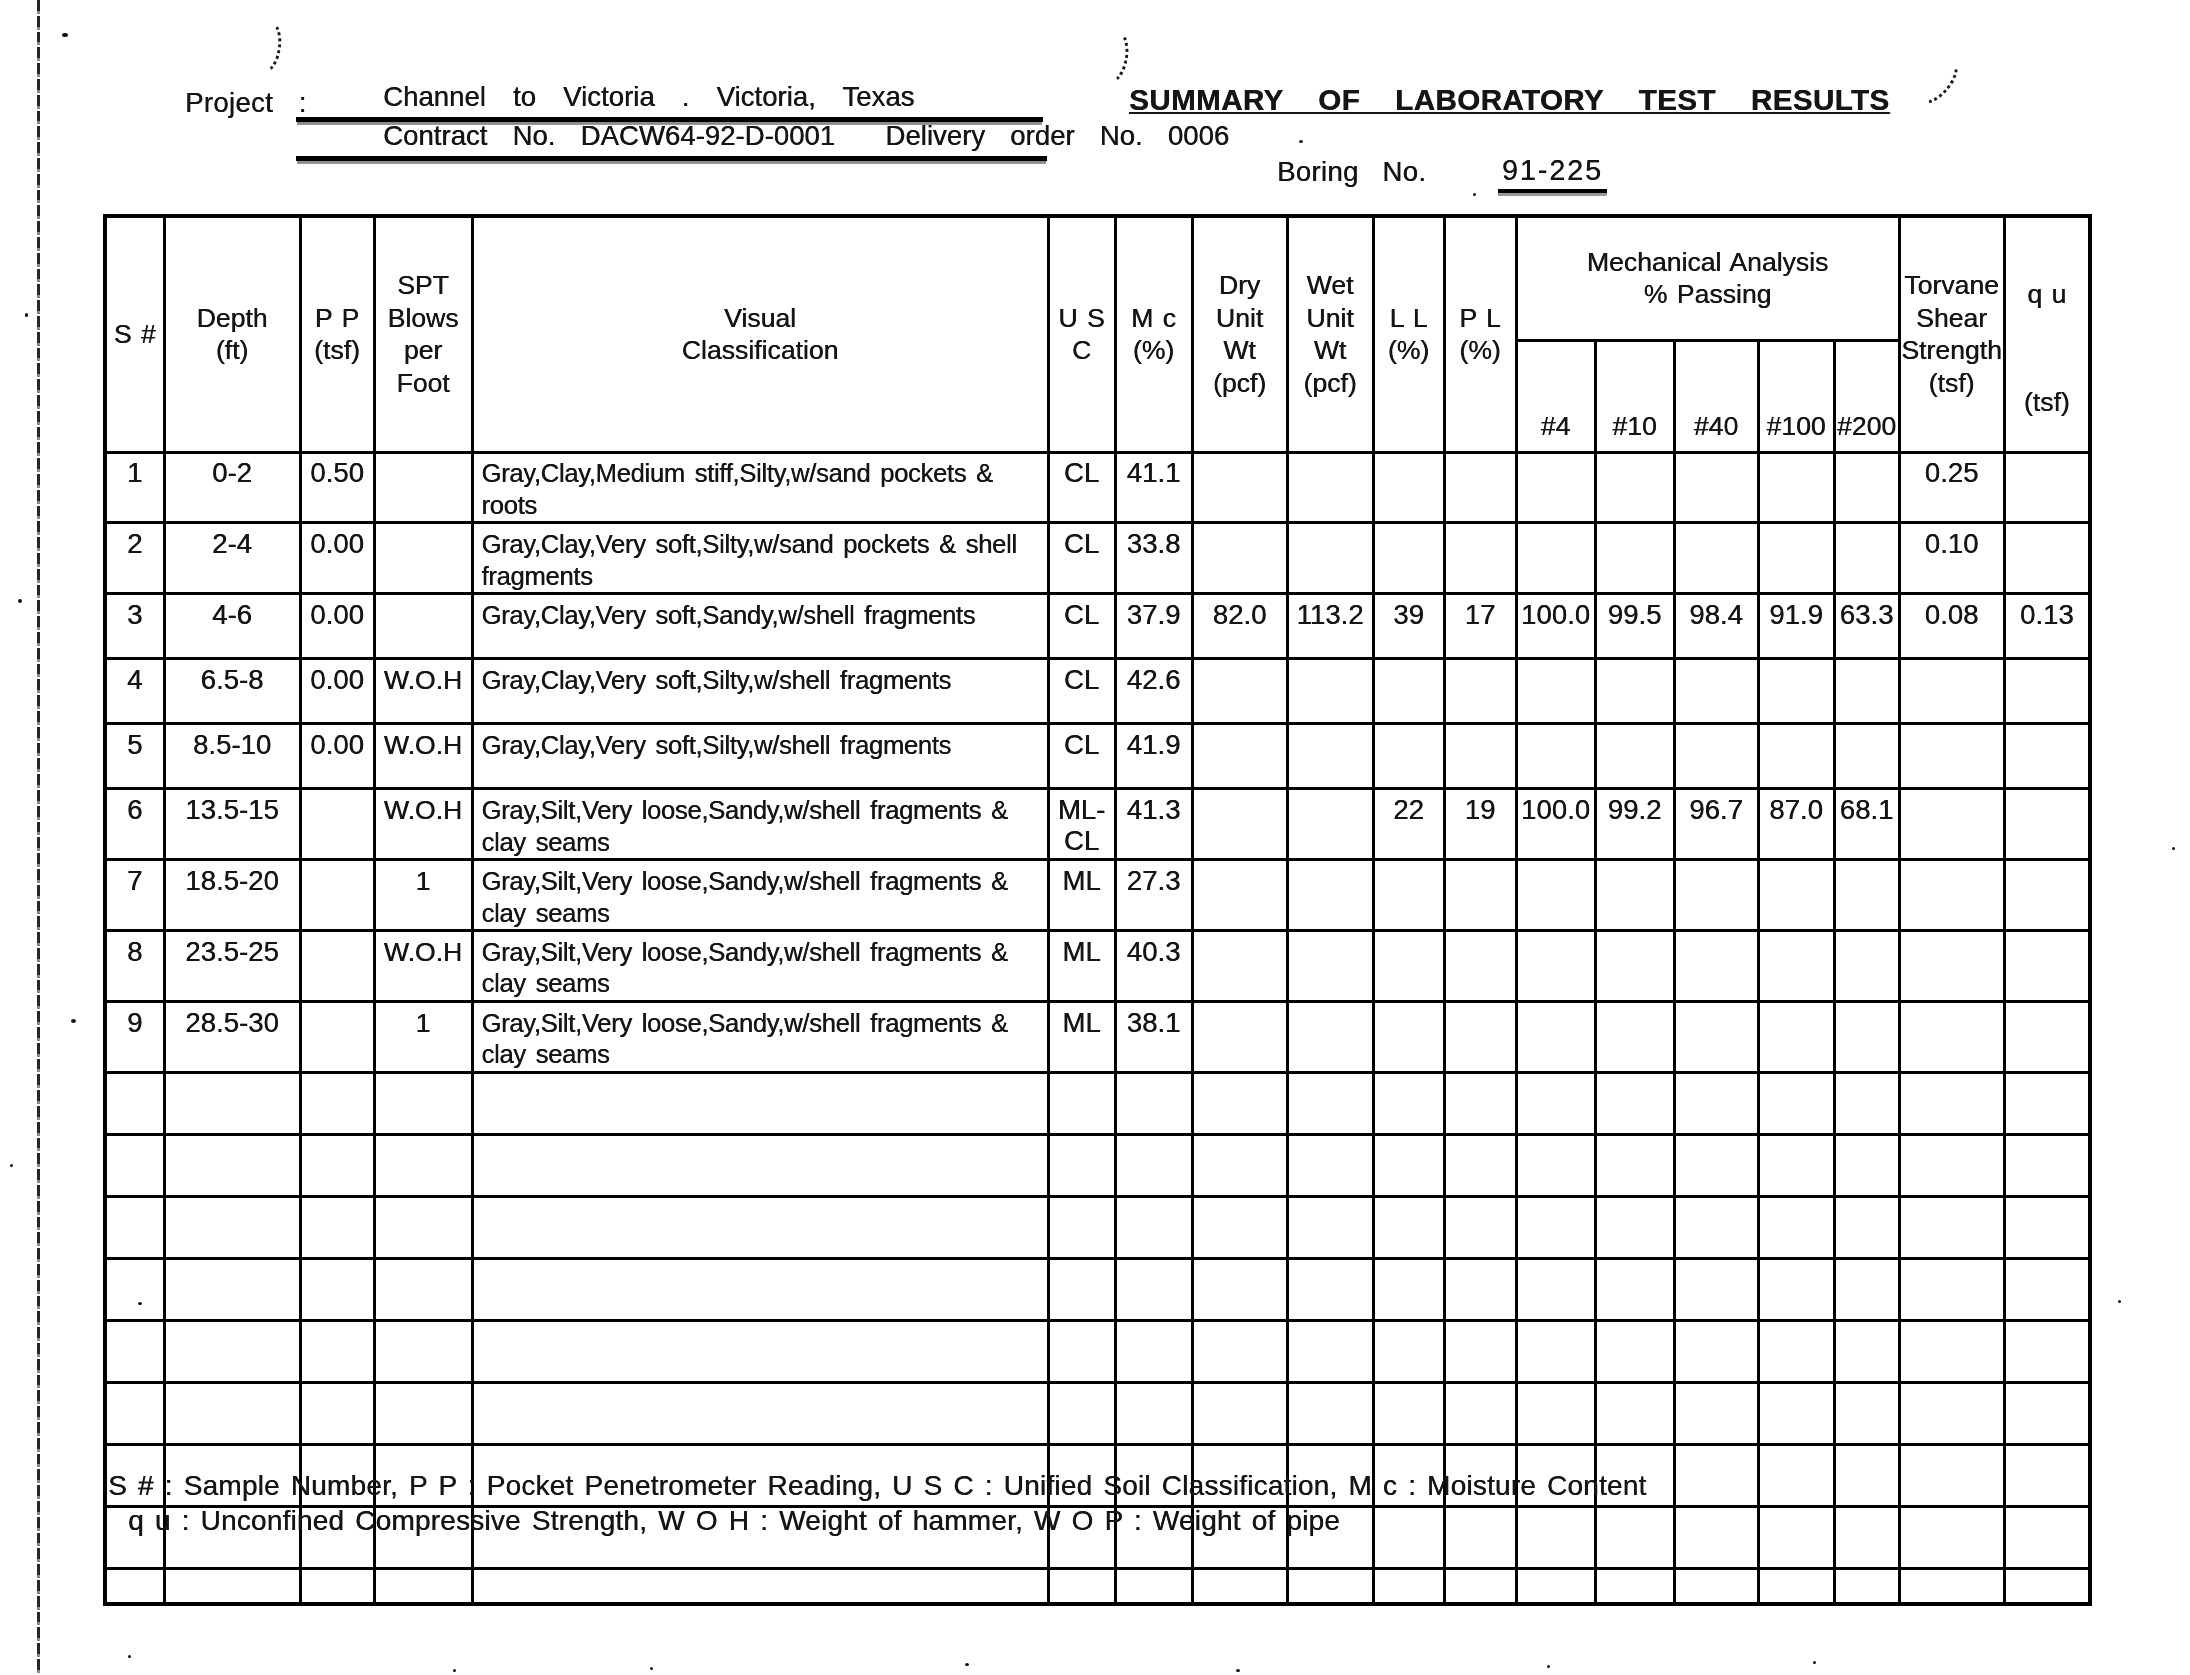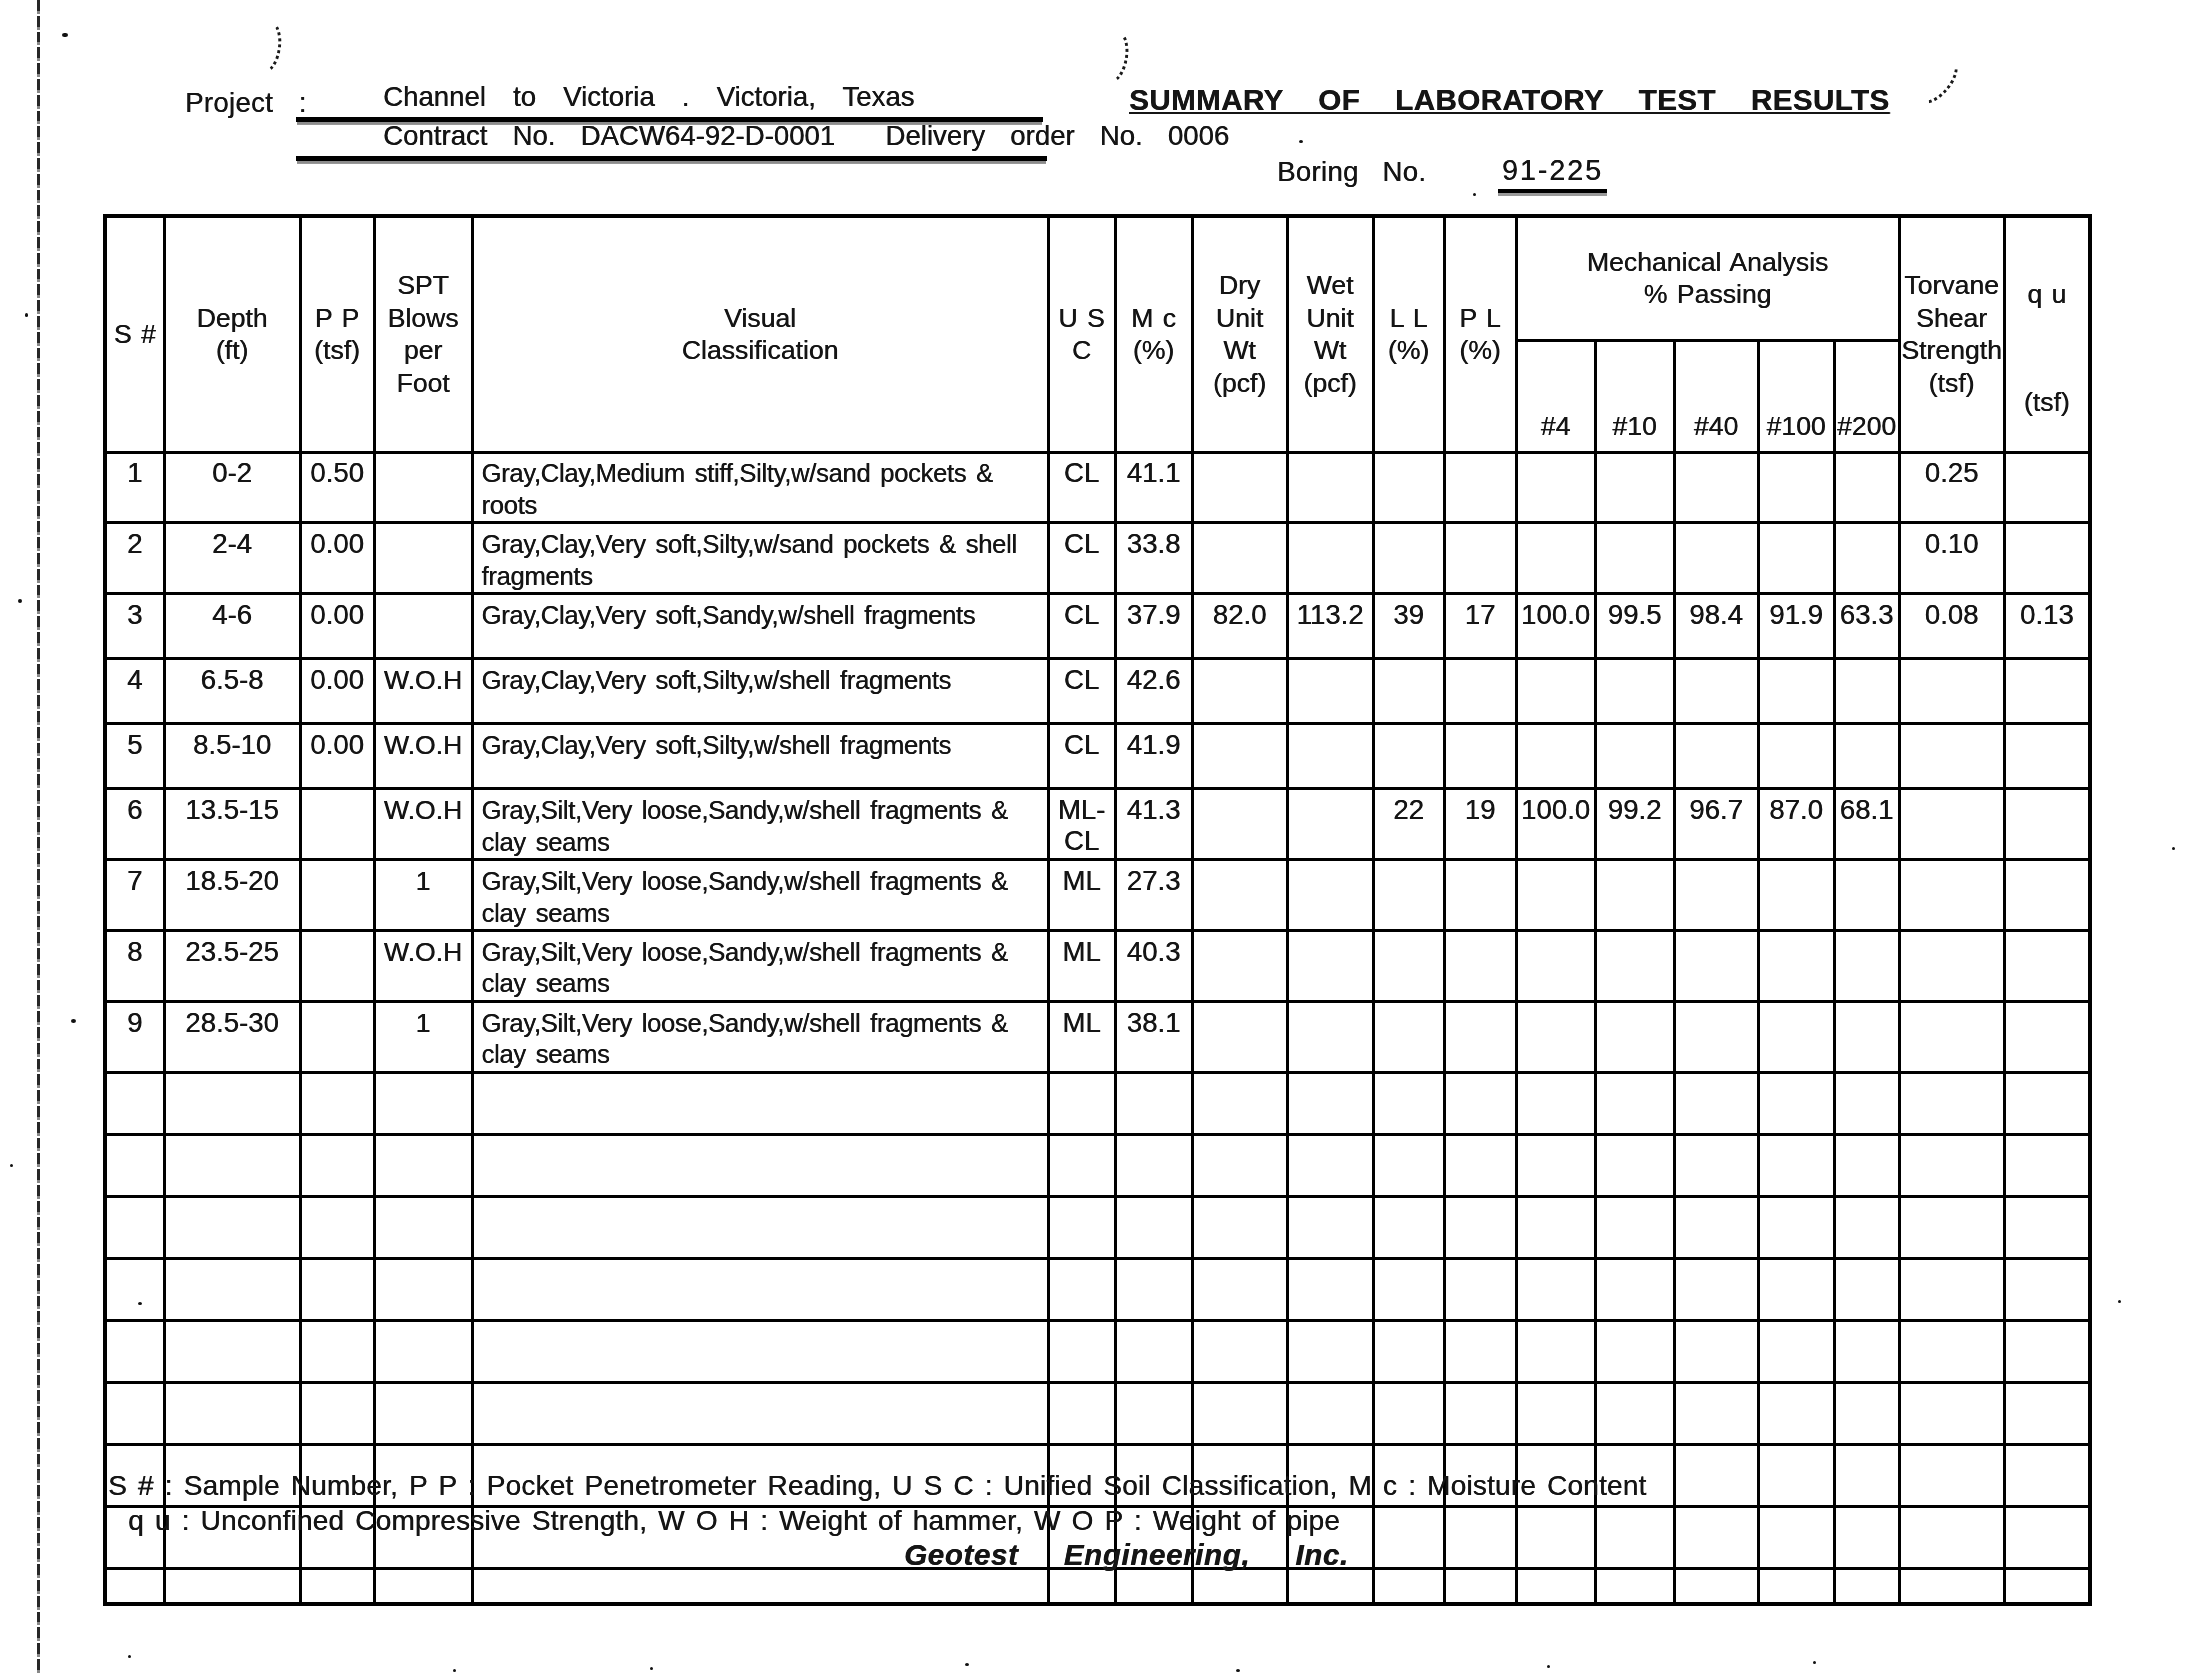--- a/index.html
+++ b/index.html
@@ -549,16 +549,15 @@
           <td class="c-p100"></td>
           <td class="c-p200"></td>
           <td class="c-torvane"></td>
           <td class="c-qu"></td>
         </tr>
       </tbody>
   </table>
 
   <div class="legend l1">S # : Sample Number, P P : Pocket Penetrometer Reading, U S C : Unified Soil Classification, M c : Moisture Content</div>
   <div class="legend l2">q u : Unconfined Compressive Strength, W O H : Weight of hammer, W O P : Weight of pipe</div>
-  <div class="company">Geotest  Engineering,  Inc.</div>
 
 </div>
 
 
 </body></html>

